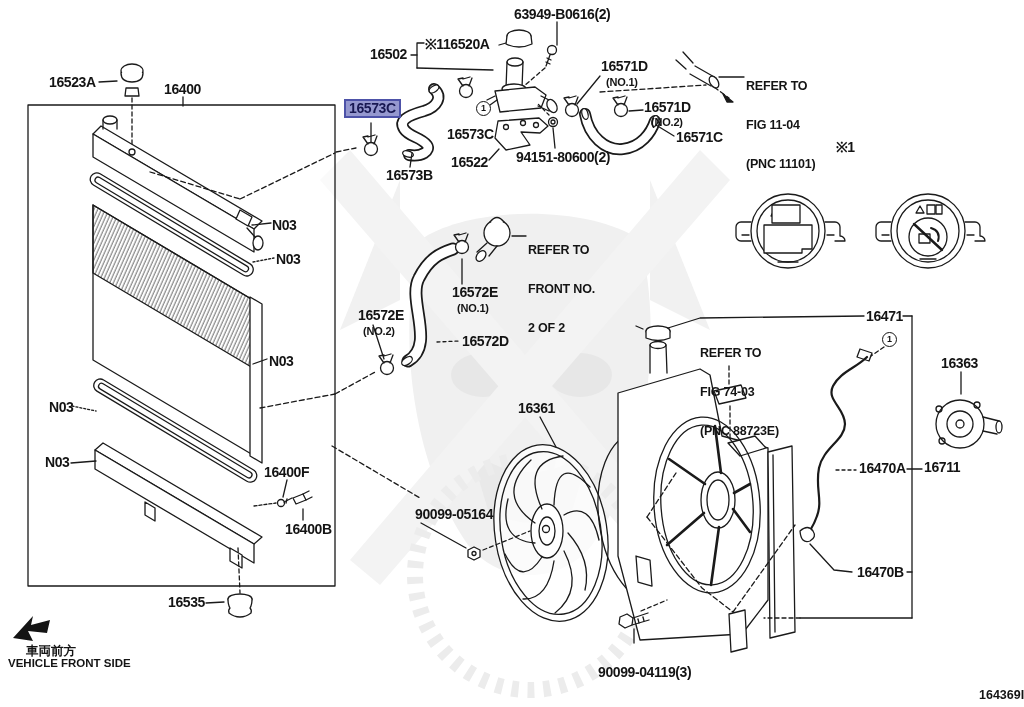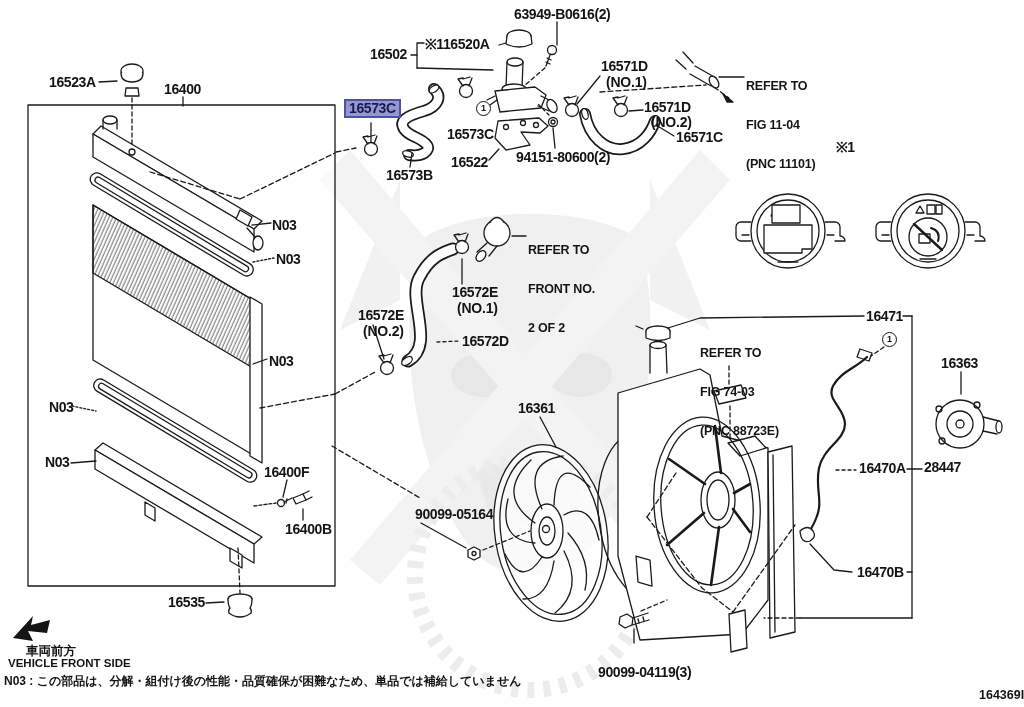--- a/index.html
+++ b/index.html
@@ -1,21 +1,21 @@
 <!DOCTYPE html>
 <html><head>
 <meta charset="utf-8">
 <style>
   html,body{margin:0;padding:0;background:#fff;}
   #stage{position:relative;width:1024px;height:707px;background:#ffffff;overflow:hidden;
          font-family:"Liberation Sans",sans-serif;}
   #art{position:absolute;left:0;top:0;}
   .pl{position:absolute;font:700 14px/14px "Liberation Sans",sans-serif;letter-spacing:-0.4px;
       color:#141414;white-space:pre;}
-  .sub{font-size:14px;letter-spacing:-0.2px;}
+  .sub{font-size:11px;letter-spacing:-0.2px;}
   .hl{background:#9598cf;border:2px solid #4d52a8;color:#181852;padding:0 3px 1px 3px;}
   .ref{position:absolute;font:700 12.5px/13px "Liberation Sans",sans-serif;letter-spacing:-0.2px;
        color:#141414;white-space:pre;}
   .circ{position:absolute;width:13px;height:13px;border:1.4px solid #141414;border-radius:50%;
         font:700 9px/12px "Liberation Sans",sans-serif;text-align:center;color:#141414;background:#fff;}
   .cap-table{position:absolute;left:717px;top:157px;width:282px;height:128px;border:2px dotted #3a3a3a;}
   .ct-div{position:absolute;left:139px;top:0;width:2px;height:100%;background:#3a3a3a;}
   .ct-hr{position:absolute;left:0;top:20px;width:100%;border-top:2px dotted #3a3a3a;}
   .ct-h{position:absolute;top:3px;width:139px;text-align:center;
         font:700 13.5px "Liberation Sans",sans-serif;color:#141414;white-space:pre;}
@@ -400,21 +400,21 @@
 <div class="pl" style="left:462px;top:334px">16572D</div>
 <div class="pl" style="left:518px;top:401px">16361</div>
 <div class="pl" style="left:415px;top:507px">90099-05164</div>
 <div class="pl" style="left:598px;top:665px">90099-04119(3)</div>
 <div class="pl" style="left:168px;top:595px">16535</div>
 <div class="pl" style="left:264px;top:465px">16400F</div>
 <div class="pl" style="left:285px;top:522px">16400B</div>
 <div class="pl" style="left:866px;top:309px">16471</div>
 <div class="pl" style="left:941px;top:356px">16363</div>
 <div class="pl" style="left:859px;top:461px">16470A</div>
-<div class="pl" style="left:924px;top:460px">28447</div>
+<div class="pl" style="left:924px;top:460px">16711</div>
 <div class="pl" style="left:857px;top:565px">16470B</div>
 <div class="pl" style="left:272px;top:218px">N03</div>
 <div class="pl" style="left:276px;top:252px">N03</div>
 <div class="pl" style="left:269px;top:354px">N03</div>
 <div class="pl" style="left:49px;top:400px">N03</div>
 <div class="pl" style="left:45px;top:455px">N03</div>
 <div class="pl" style="left:836px;top:140px">※1</div>
 
 <div class="circ" style="left:476px;top:101px">1</div>
 <div class="circ" style="left:882px;top:332px">1</div>
@@ -431,16 +431,15 @@
 </div>
 <div class="ref" style="left:700px;top:321px">
   <div>REFER TO</div>
   <div>FIG 74-03</div>
   <div>(PNC 88723E)</div>
 </div>
 
 
 <div class="ft ft-jp1">車両前方</div>
 <div class="ft ft-en1">VEHICLE FRONT SIDE</div>
-<div class="ft ft-jp2">N03 : この部品は、分解・組付け後の性能・品質確保が困難なため、単品では補給していません</div>
 <div class="ft ft-code">164369I</div>
 
 </div>
 
 </body></html>

